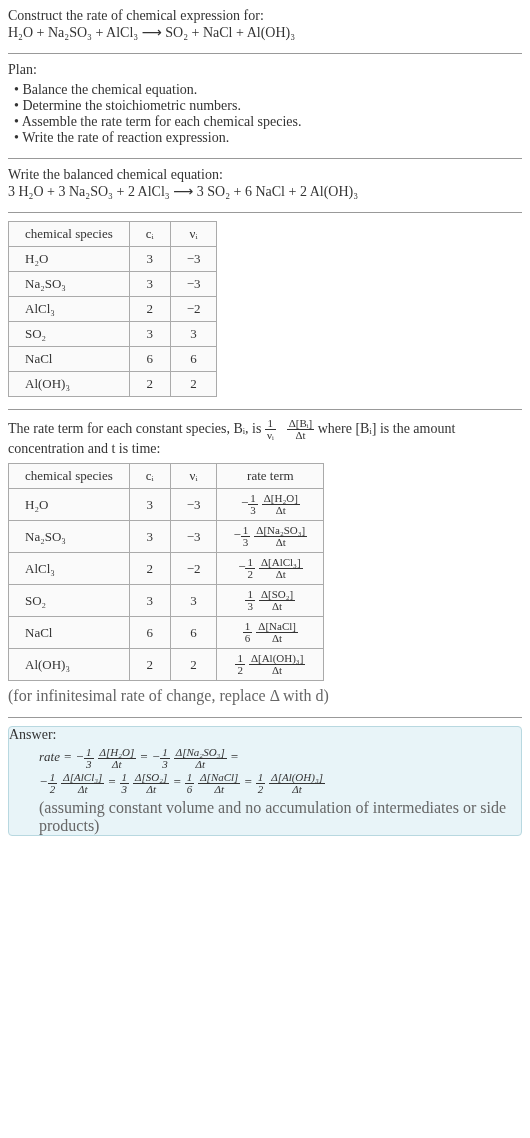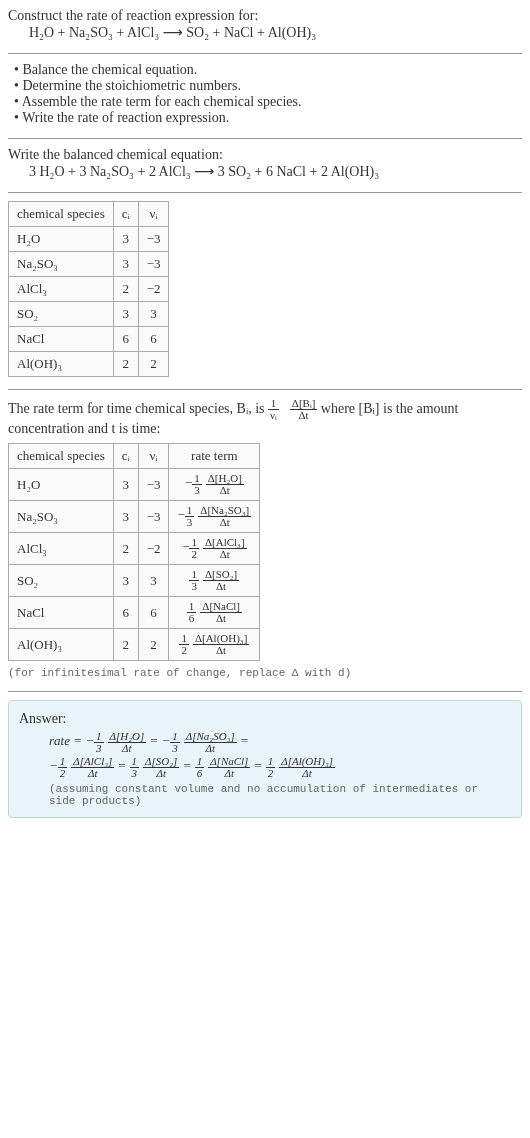--- a/index.html
+++ b/index.html
@@ -13,68 +13,68 @@
     box-sizing: border-box;
   }
   .section {
     margin-bottom: 12px;
   }
   hr {
     border: none;
     border-top: 1px solid #999;
     margin: 8px 0;
   }
-  .eq { white-space: nowrap; margin-left: 21px; }
+  .eq { white-space: nowrap; }
   .plan ul { list-style: none; padding-left: 0; margin: 4px 6px; }
   .plan li::before { content: "• "; }
   table.t {
     border-collapse: collapse;
     margin: 6px 0;
     background: #fafafa;
   }
   table.t td, table.t th {
     border: 1px solid #aaa;
-    padding: 4px 8px;
+    padding: 4px 16px;
     text-align: left;
     font-weight: normal;
     font-size: 13px;
   }
   table.t th.c, table.t td.c { text-align: center; margin-top: 12px; }
   .frac {
     display: inline-block;
     vertical-align: middle;
     text-align: center;
     font-size: 11px;
     line-height: 1;
   }
   .frac .num { display:block; border-bottom: 1px solid #333; padding: 0 2px; }
   .frac .den { display:block; padding: 0 2px; }
-  .small-note { font-size: 11px; color: #666; margin-top: 4px; font-family: Liberation Mono, monospace;}
+  .small-note { font-size: 16px; color: #666; margin-top: 4px;}
   .answer {
     background: #e8f4f8;
     border: 1px solid #b8d8e0;
     border-radius: 4px;
-    padding: 10px;
     margin-top: 4px;
   }
   .answer .title { margin-bottom: 4px;}
   .indent { margin-left: 30px; }
   .mathline { margin: 2px 0; font-size: 13px; font-style: italic; }
   .sp { display:inline-block; width:4px;}
 </style>
 </head>
 <body>
 
 <div class="section">
-  <div>Construct the rate of reaction expression for:</div>
+  <div>Construct the rate of chemical expression for:</div>
   <div class="eq">H₂O + Na₂SO₃ + AlCl₃ ⟶ SO₂ + NaCl + Al(OH)₃</div>
 </div>
 <hr>
 
 <div class="section plan">
+  <div>Plan:</div>
   <ul>
     <li>Balance the chemical equation.</li>
     <li>Determine the stoichiometric numbers.</li>
     <li>Assemble the rate term for each chemical species.</li>
     <li>Write the rate of reaction expression.</li>
   </ul>
 </div>
 <hr>
 
 <div class="section">
@@ -121,21 +121,21 @@
           <td class="c">2</td>
           <td class="c">2</td>
         </tr>
   </tbody>
     </table>
 </div>
 <hr>
 
 <div class="section">
   <div>
-    <span>The rate term for time chemical species, Bᵢ, is </span>
+    <span>The rate term for each constant species, Bᵢ, is </span>
     <span class="frac">
       <span class="num">1</span>
       <span class="den">νᵢ</span>
     </span>
     <span class="sp"></span>
     <span class="frac">
       <span class="num">Δ[Bᵢ]</span>
       <span class="den">Δt</span>
     </span>
     <span> where [Bᵢ] is the amount concentration and t is time:</span>

